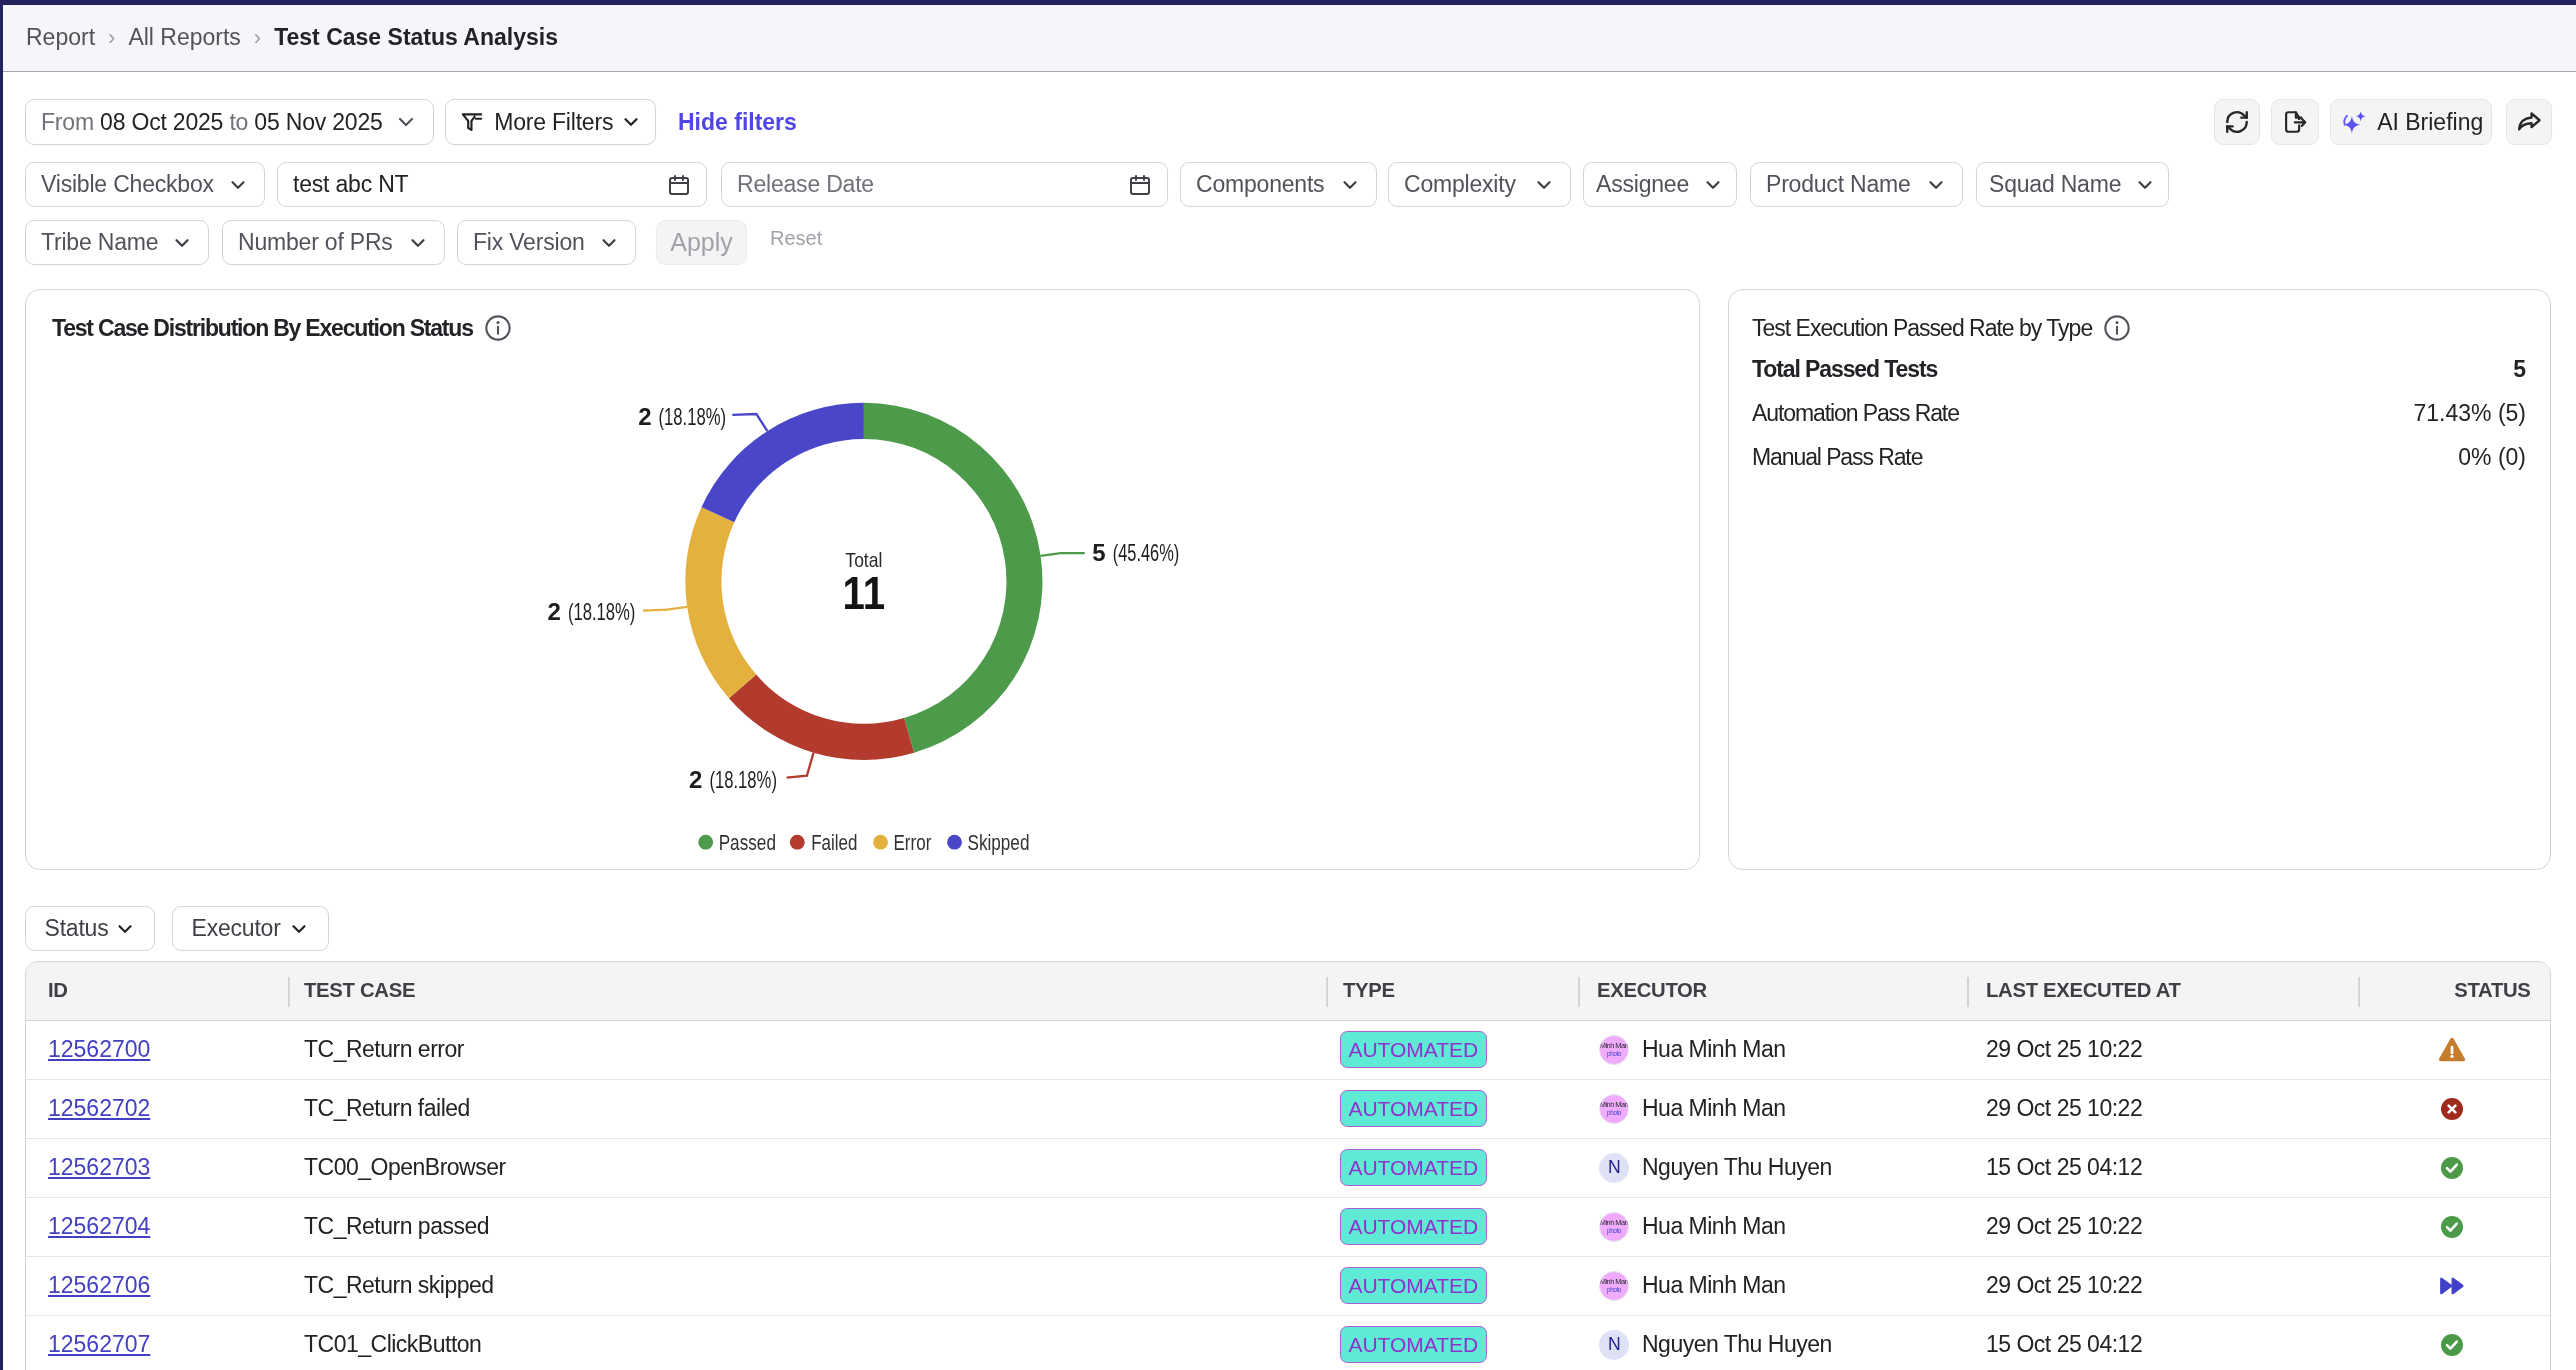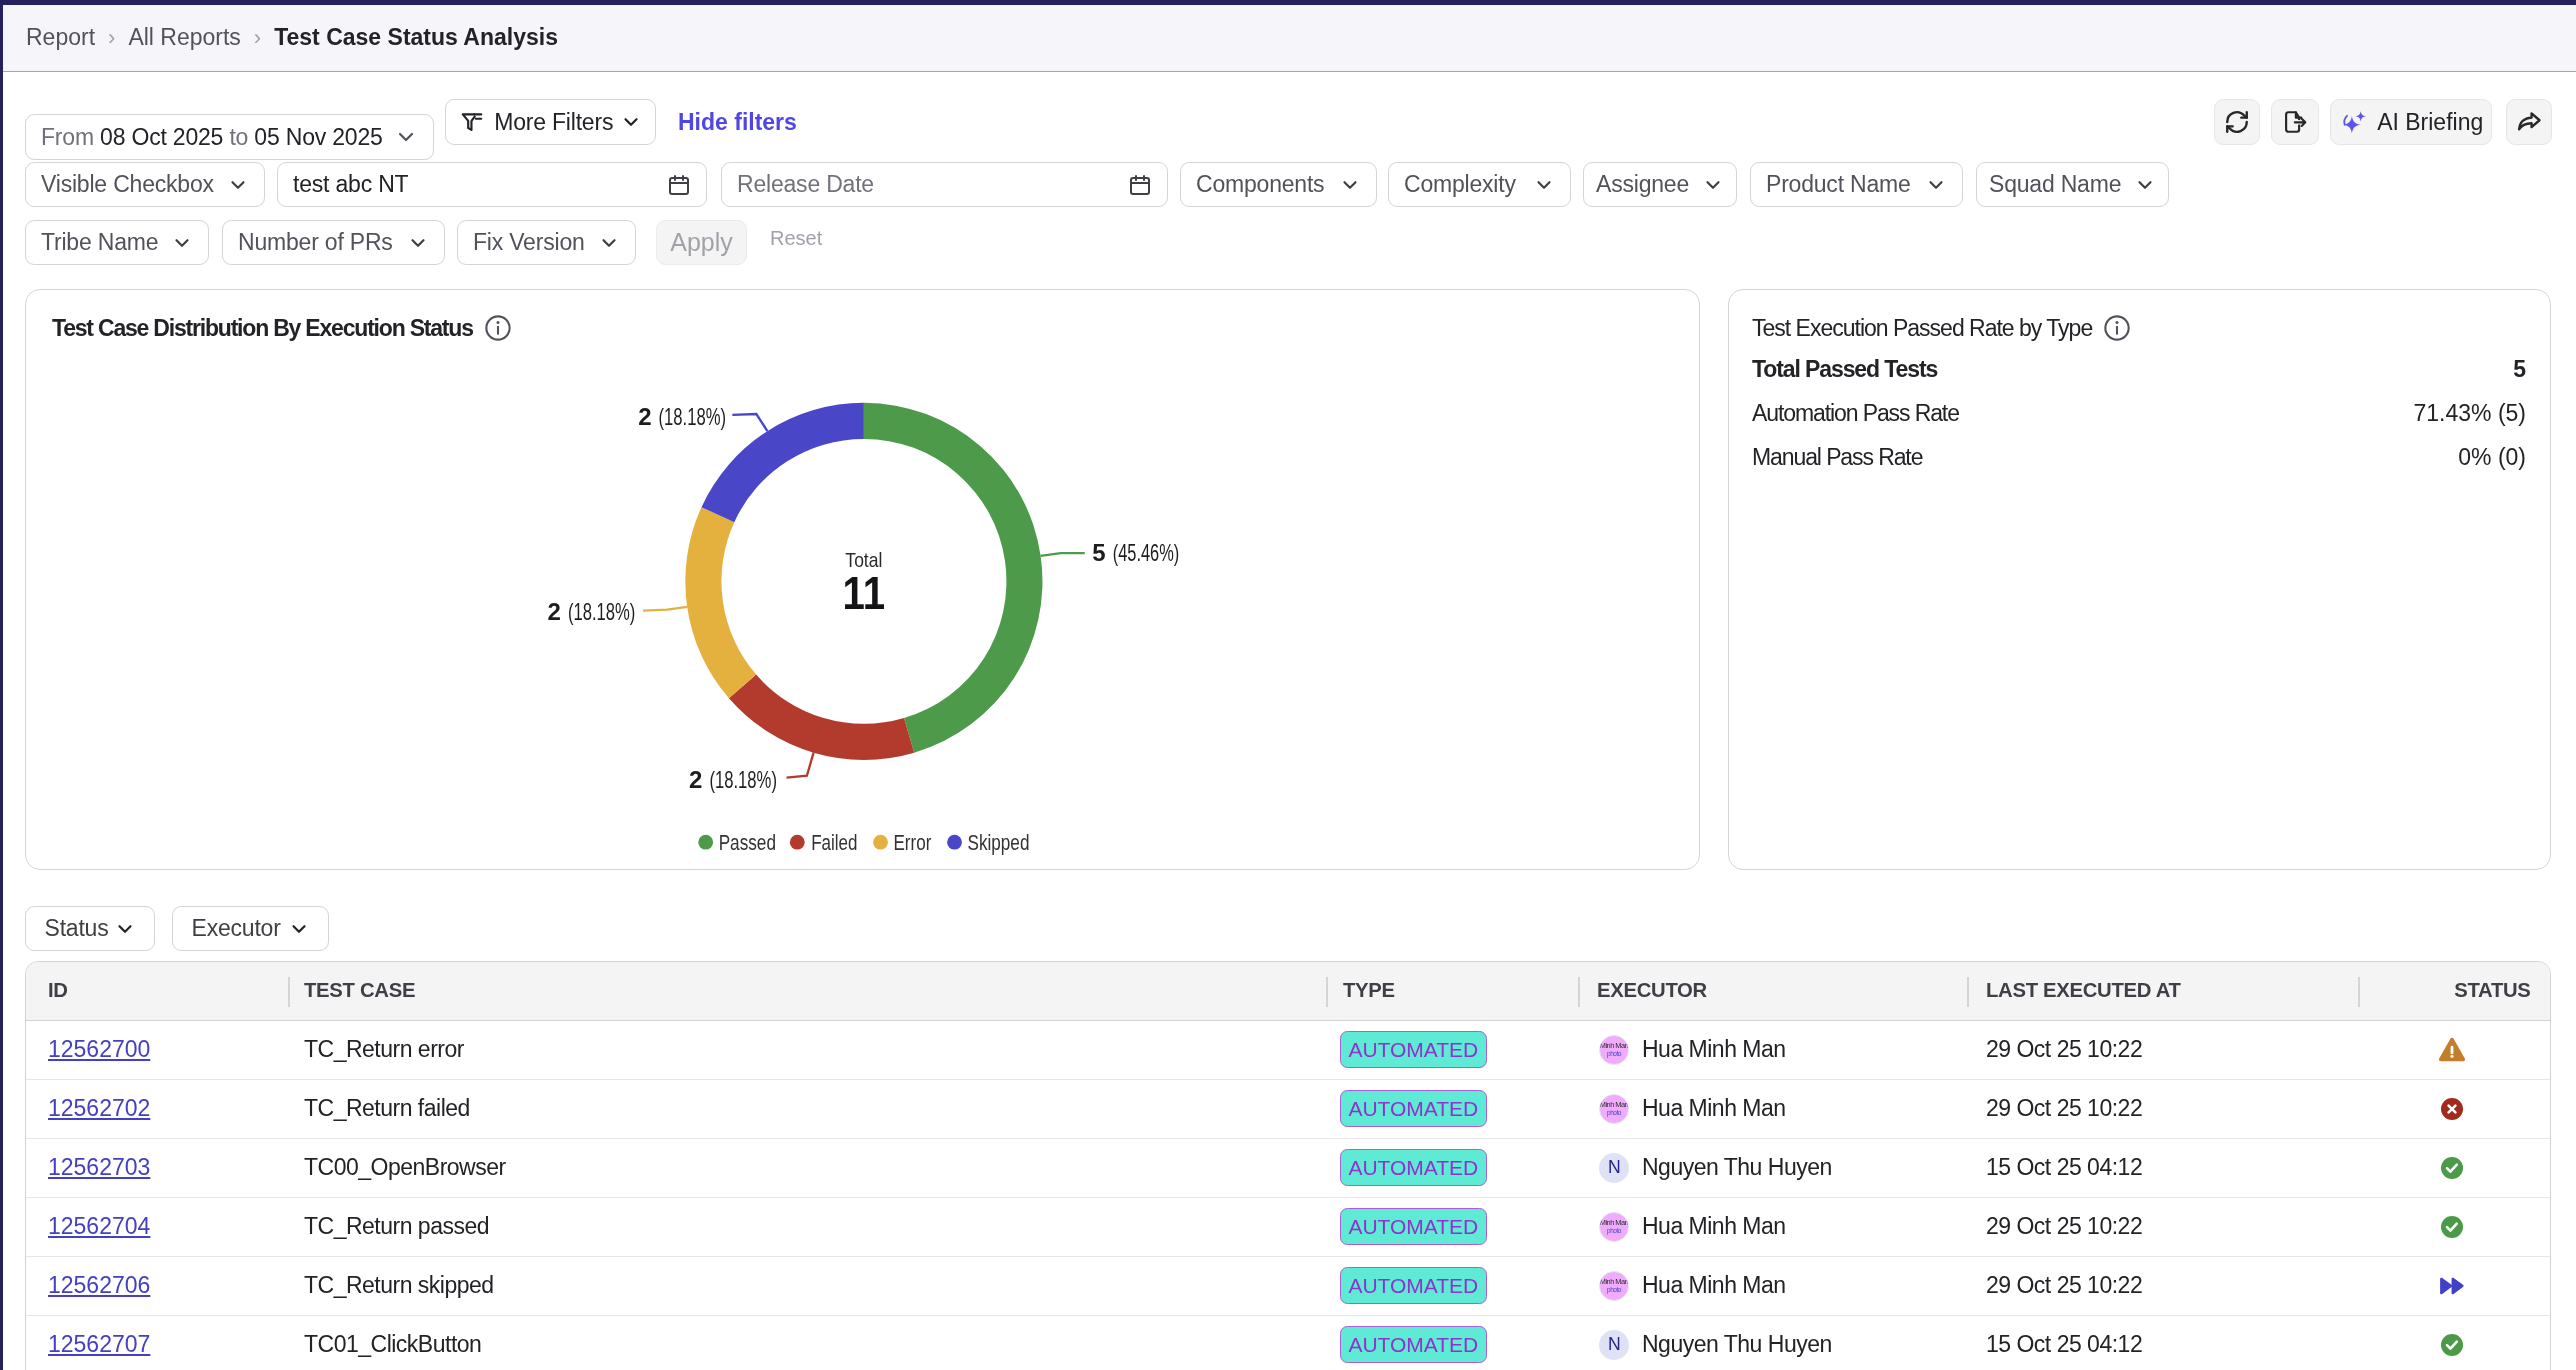--- a/index.html
+++ b/index.html
@@ -38,21 +38,21 @@
 <div class="abs navytop"></div>
 <div class="abs navyleft"></div>
 <div class="abs crumbbar">
     <span>Report</span>
     <span class="sep">›</span>
     <span>All Reports</span>
     <span class="sep">›</span>
     <b>Test Case Status Analysis</b>
   </div>
 
-<div class="btn" style="left:25px; top:99px; width:409px; height:46px; padding:0 15px;margin-top:15px;">
+<div class="btn" style="left:25px; top:99px; width:409px; height:46px; padding:0 15px;">
   <span style="color:#71717a;">From&nbsp;</span>
     <span style="color:#232327;">08 Oct 2025</span>
     <span style="color:#71717a;">&nbsp;to&nbsp;</span>
     <span style="color:#232327;">05 Nov 2025</span>
   <svg class="ic chev" width="24" height="24" viewBox="0 0 24 24" fill="none" stroke="#52525b" stroke-width="2.2" stroke-linecap="round" stroke-linejoin="round">
       <path d="M6 9l6 6 6-6"></path>
     </svg>
 </div>
 <div class="btn" style="left:445px; top:99px; width:211px; height:46px; padding:0 13px; color:#232327;">
   <svg class="ic" width="26" height="26" viewBox="0 0 24 24" fill="none" stroke="#232327" stroke-width="2" stroke-linecap="round" stroke-linejoin="round" style="margin-right:9.2px;">

